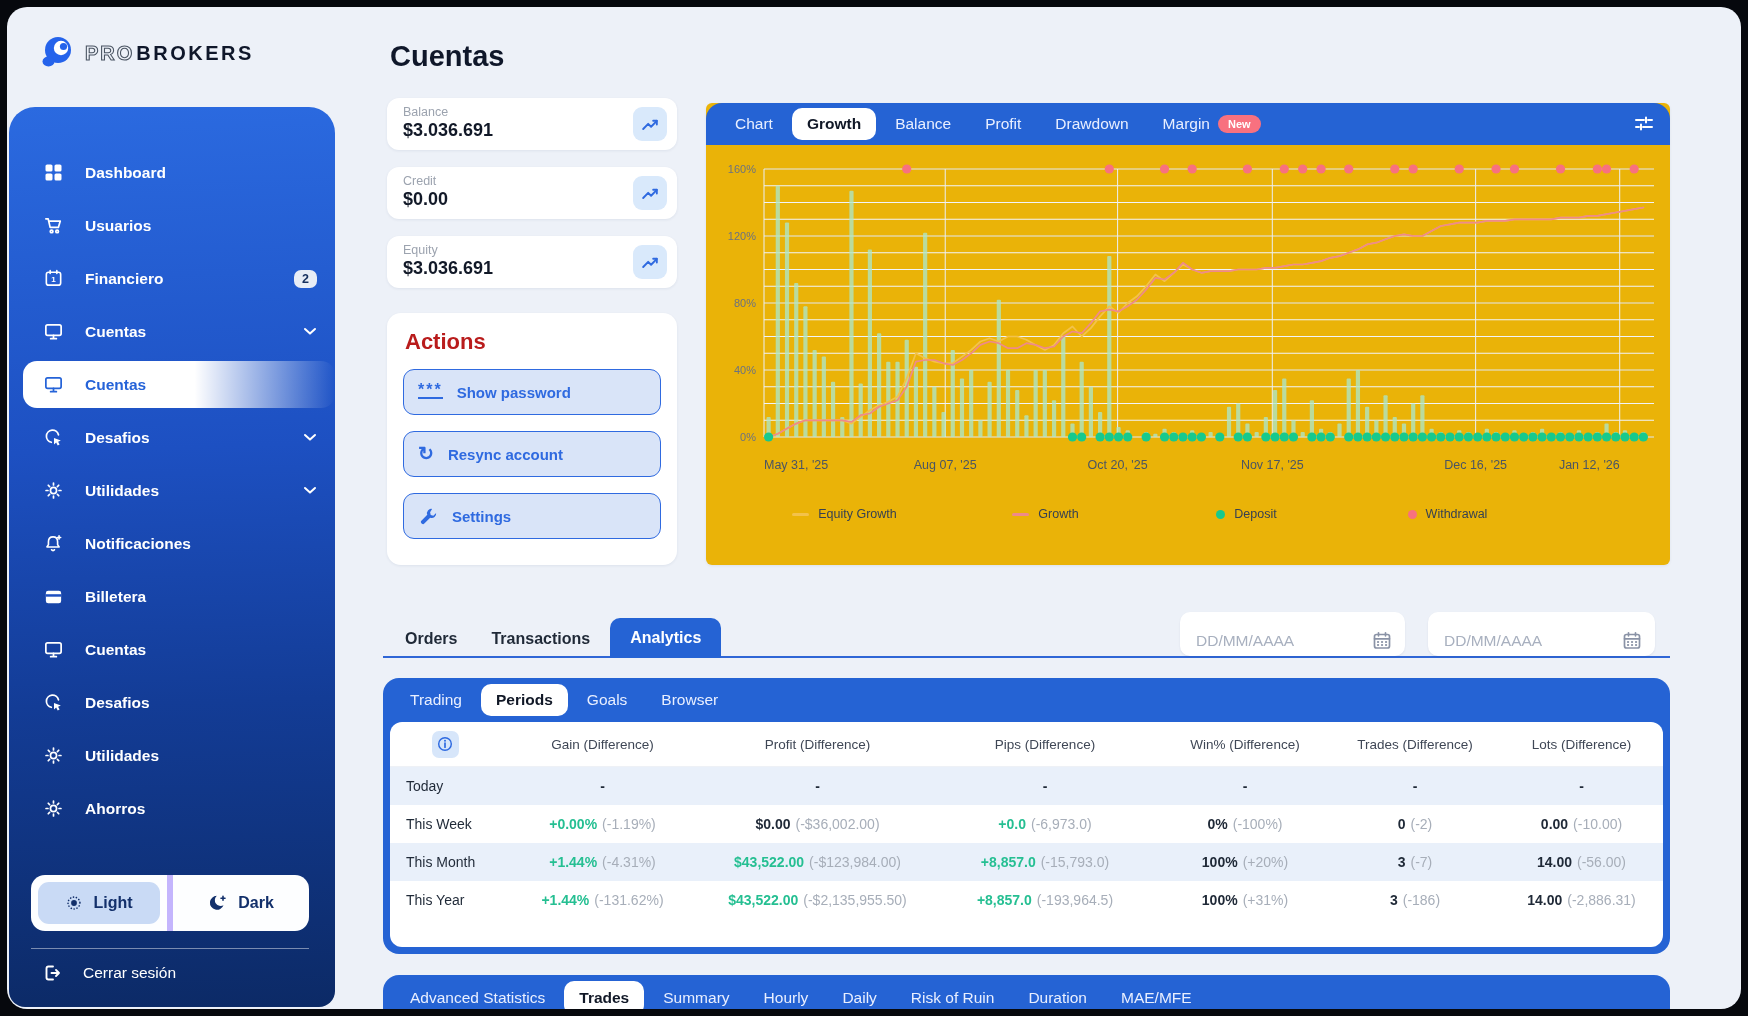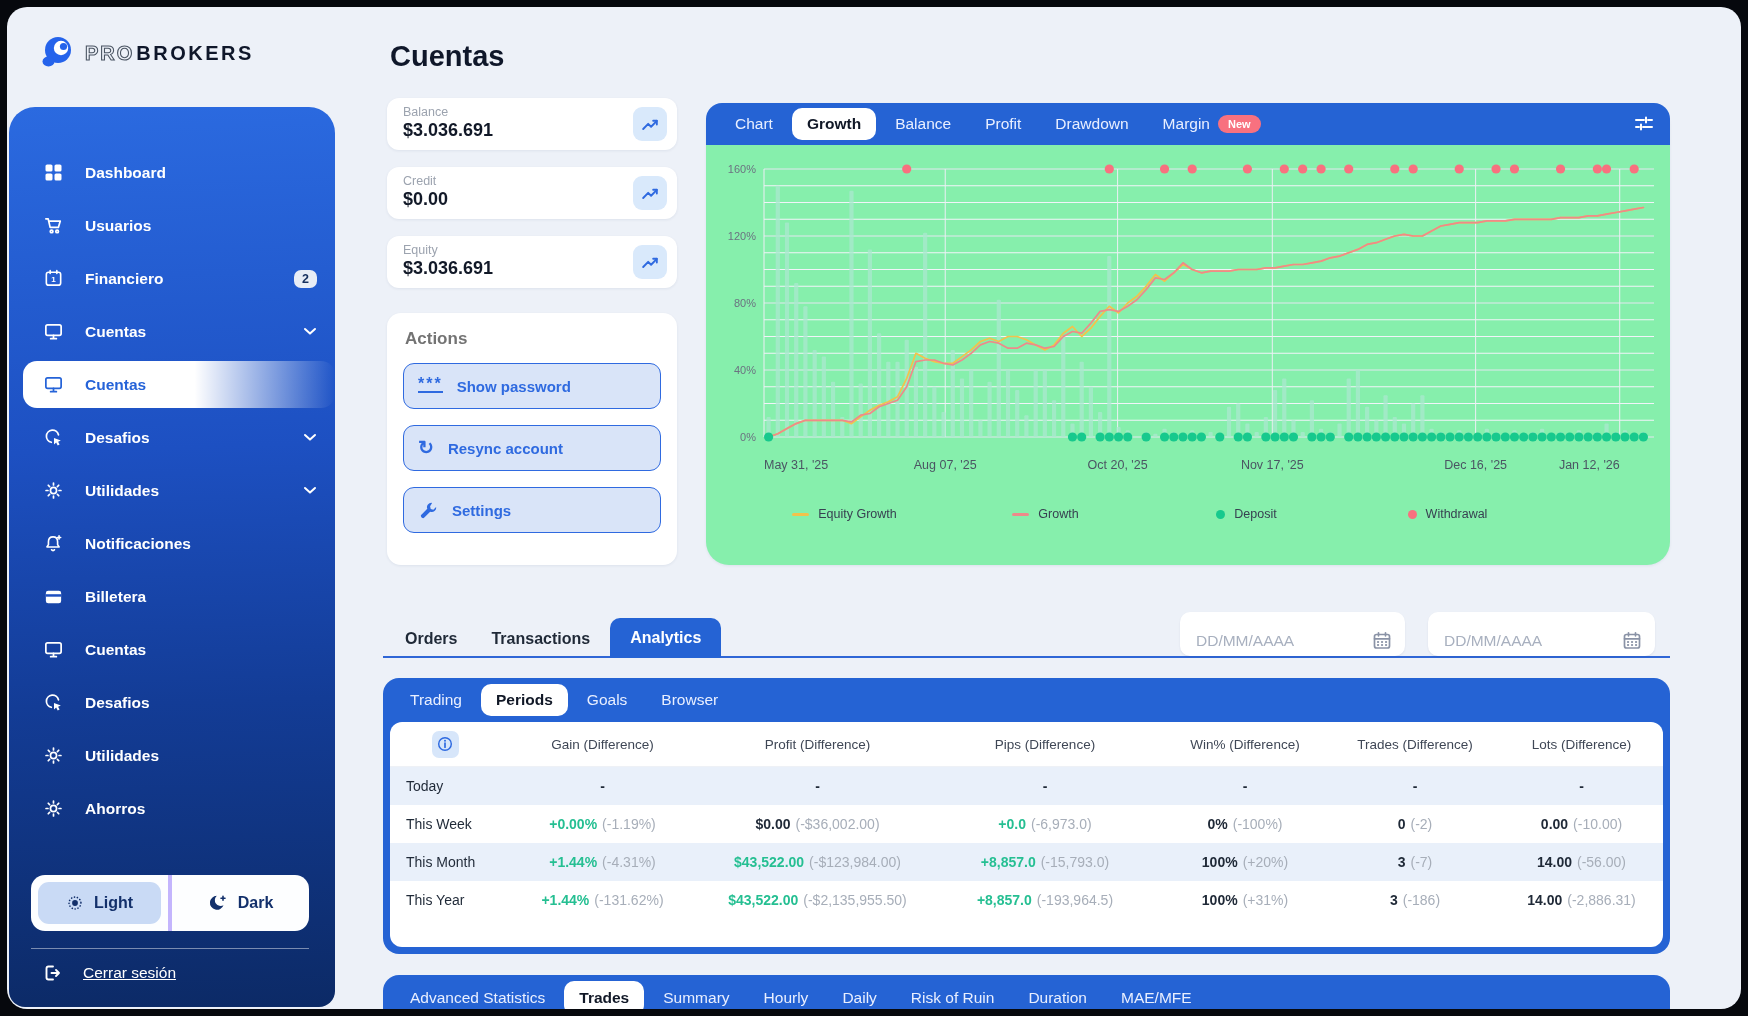--- a/index.html
+++ b/index.html
@@ -21,48 +21,48 @@
   .side-item.selected{background:linear-gradient(90deg,#ffffff 0%,#ffffff 55%,rgba(255,255,255,0) 100%);
     border-radius:14px;margin-left:14px;padding-left:18px;color:#2563d8;}
   .s-badge{margin-left:auto;background:#e8edf6;color:#16305e;font-size:12.5px;font-weight:700;
     border-radius:7px;padding:2px 8px;}
   .s-chev{margin-left:auto;display:inline-flex;}
   .side-item.selected + .side-item{margin-top:6px;}
 
   .theme-toggle{position:absolute;left:22px;right:26px;bottom:76px;height:56px;background:#fdfeff;border-radius:14px;
     display:flex;align-items:stretch;overflow:hidden;}
   .theme-half{flex:1;display:flex;align-items:center;justify-content:center;gap:10px;font-size:16px;font-weight:700;color:#13306b;cursor:pointer;}
-  .theme-half.lighthalf{border-right:4px solid #c4b5fd;text-align:center;}
+  .theme-half.lighthalf{border-right:6px solid #c4b5fd;text-align:center;}
   .theme-pill{display:flex;align-items:center;justify-content:center;gap:10px;background:#c9daf5;border-radius:11px;
     margin:7px;flex:1;align-self:stretch;}
   .side-divider{position:absolute;left:22px;right:26px;bottom:58px;height:1px;background:rgba(255,255,255,.45);}
   .logout{position:absolute;left:32px;bottom:14px;height:40px;display:flex;align-items:center;gap:20px;color:#fff;
-    font-size:15.5px;font-weight:500;cursor:pointer;text-decoration:underline;}
+    font-size:15.5px;font-weight:500;cursor:pointer;}
 
   
   .page-title{position:absolute;left:383px;top:33px;font-size:29px;font-weight:800;color:#0f172a;}
   .stat-cards{position:absolute;left:380px;top:91px;width:290px;}
   .stat-card{position:relative;height:52px;background:#fff;border-radius:12px;margin-bottom:17px;
     box-shadow:0 1px 3px rgba(20,40,90,.07);padding:7px 12px 0 16px;box-sizing:border-box;}
   .stat-label{font-size:12.5px;color:#9ca3af;font-weight:500;}
   .stat-value{font-size:18px;color:#111827;font-weight:800;margin-top:1px;}
   .stat-ic{position:absolute;right:10px;top:9px;width:34px;height:34px;background:#d9e9fb;border-radius:9px;
     display:flex;align-items:center;justify-content:center;cursor:pointer;}
 
   .actions-card{position:absolute;left:380px;top:306px;width:290px;height:252px;background:#fff;border-radius:14px;
     box-shadow:0 1px 3px rgba(20,40,90,.07);padding:14px 16px;box-sizing:border-box;}
-  .actions-title{font-size:17px;font-weight:700;color:#737373;margin:2px 0 14px 2px;}
+  .actions-title{font-size:22px;font-weight:700;color:#b91c1c;margin:2px 0 14px 2px;}
   .action-btn{display:flex;align-items:center;gap:14px;height:46px;width:100%;background:#d9e4f8;
     border:1.6px solid #2f6ae0;border-radius:11px;margin-bottom:16px;padding:0 14px;box-sizing:border-box;
     color:#2f6ae0;font-size:15px;font-weight:600;cursor:pointer;font-family:"Liberation Sans",sans-serif;}
   .pw-ic{font-weight:800;font-size:16px;letter-spacing:2px;border-bottom:2.5px solid #2f6ae0;line-height:10px;height:12px;}
   .resync-ic{font-size:19px;font-weight:700;line-height:18px;}
 
   
-  .chart-card{position:absolute;left:699px;top:96px;width:964px;height:462px;background:#86efac;border-radius:23px;
+  .chart-card{position:absolute;left:699px;top:96px;width:964px;height:462px;background:#eab308;border-radius:6px;
     box-shadow:0 1px 3px rgba(20,40,90,.07);}
   .chart-tabbar{height:42px;background:#2563d4;border-radius:16px 16px 0 0;display:flex;align-items:center;
     padding:0 14px;gap:4px;}
   .ctab{color:#e9efff;font-size:15.5px;font-weight:500;padding:7px 15px;border-radius:10px;cursor:pointer;
     display:flex;align-items:center;gap:8px;}
   .ctab.active{background:#fff;color:#111827;font-weight:700;}
   .new-badge{background:#f8717f;color:#fff;font-size:11px;font-weight:700;border-radius:999px;padding:3px 10px;}
   .chart-sliders{margin-left:auto;display:flex;cursor:pointer;}
   .chart-body{padding:10px 12px 0 12px;}
   .chart-legend{display:flex;padding:2px 110px 0 26px;align-items:flex-end;height:34px;}

